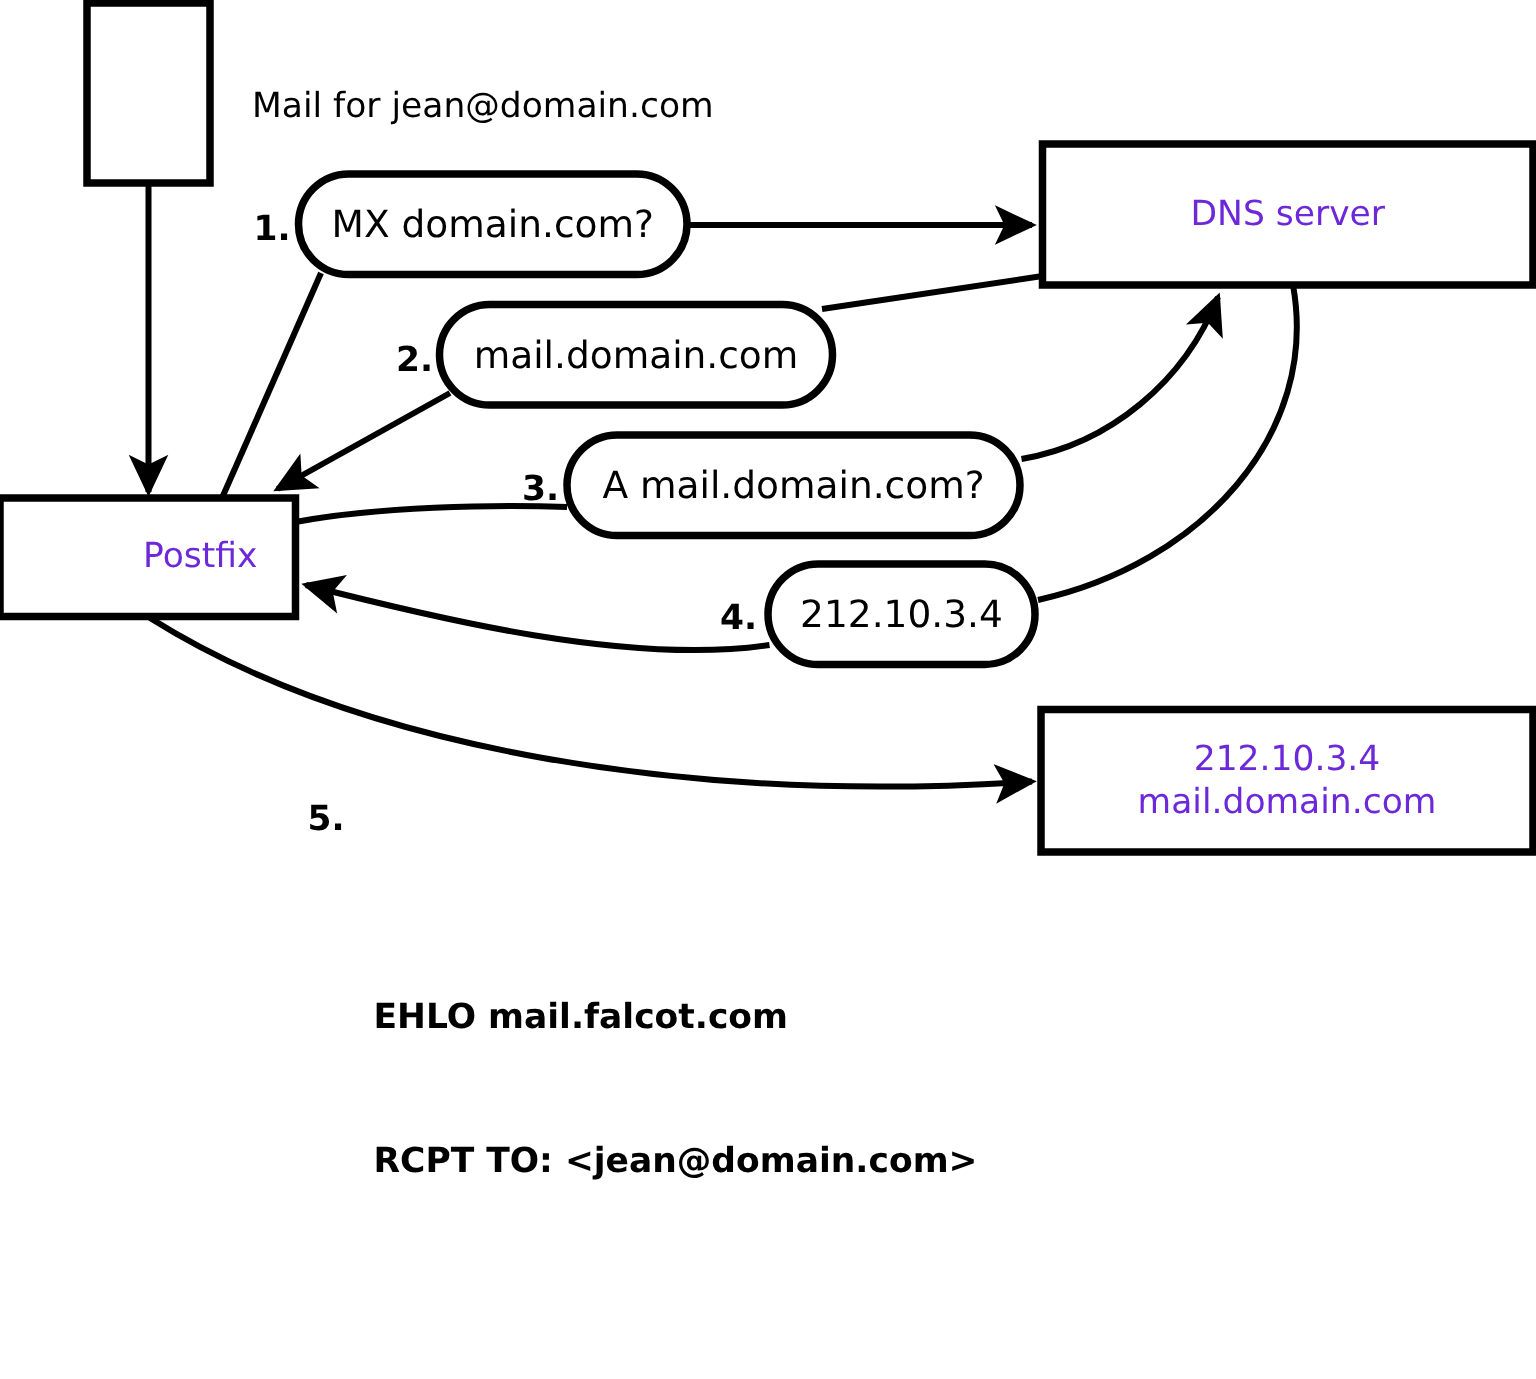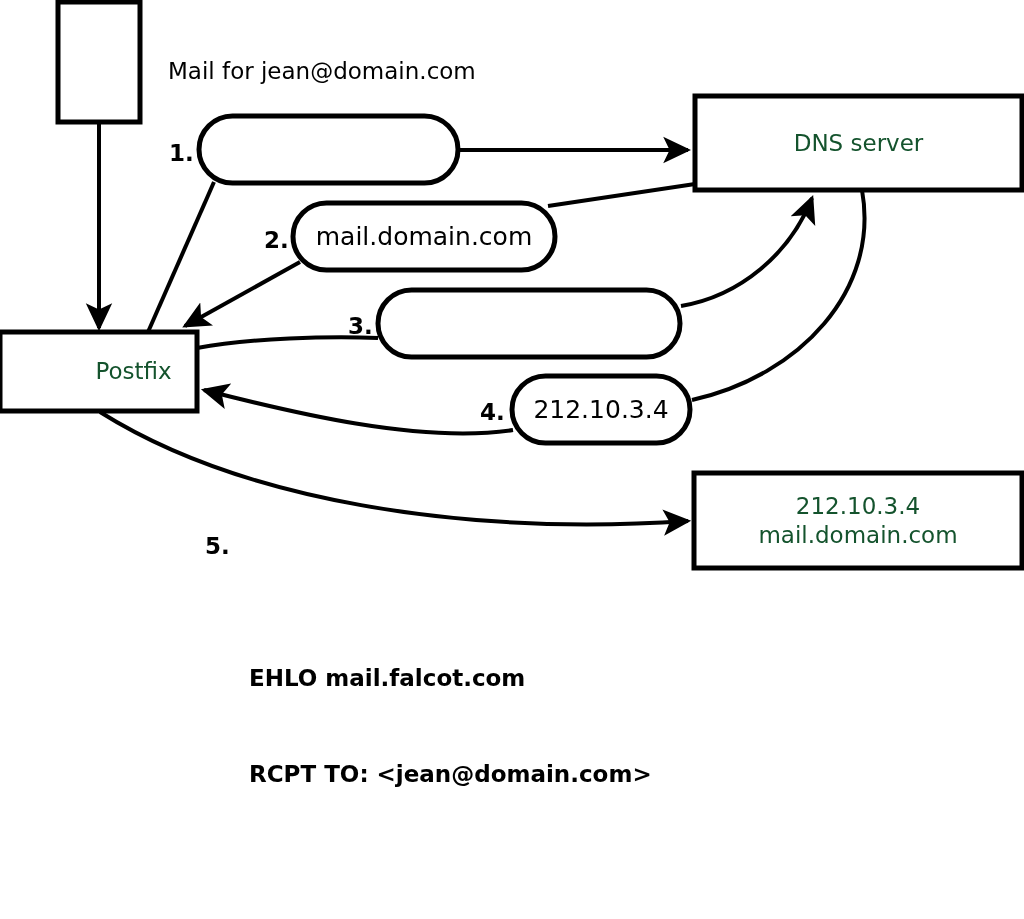--- a/index.html
+++ b/index.html
@@ -29,21 +29,21 @@
   .node-label {
     position: absolute;
     display: flex;
     align-items: center;
     justify-content: center;
     flex-direction: column;
     text-align: center;
     font-family: "DejaVu Sans", sans-serif;
     font-size: 23px;
     line-height: 1.22;
-    color: #14532d;
+    color: #6d28d9;
     pointer-events: none;
     white-space: pre;
   }
   .pill-label {
     position: absolute;
     display: flex;
     align-items: center;
     justify-content: center;
     text-align: center;
     font-family: "DejaVu Sans", sans-serif;
@@ -141,21 +141,23 @@
   <div class="node-label" style="left:694px; top:473px; width:328px; height:95px;">
     <span>212.10.3.4</span>
     <span>mail.domain.com</span>
   </div>
 
   <div class="step-num" style="left:169px; top:140px;">1.</div>
   <div class="step-num" style="left:264px; top:227px;">2.</div>
   <div class="step-num" style="left:348px; top:313px;">3.</div>
   <div class="step-num" style="left:480px; top:399px;">4.</div>
 
+  <div class="pill-label" style="left:199px; top:116px; width:259px; height:67px;">MX domain.com?</div>
   <div class="pill-label" style="left:293px; top:203px; width:262px; height:67px;">mail.domain.com</div>
+  <div class="pill-label" style="left:378px; top:290px; width:302px; height:67px;">A mail.domain.com?</div>
   <div class="pill-label" style="left:512px; top:376px; width:178px; height:67px;">212.10.3.4</div>
 
   <div class="caption-row" style="left:205px; top:533px;">
     <span class="cap-num">5.</span>
   </div>
 
   <div class="transcript" style="left:249px; top:598px;">
     <div>EHLO mail.falcot.com</div>
     <div>RCPT TO: &lt;jean@domain.com&gt;</div>
     

